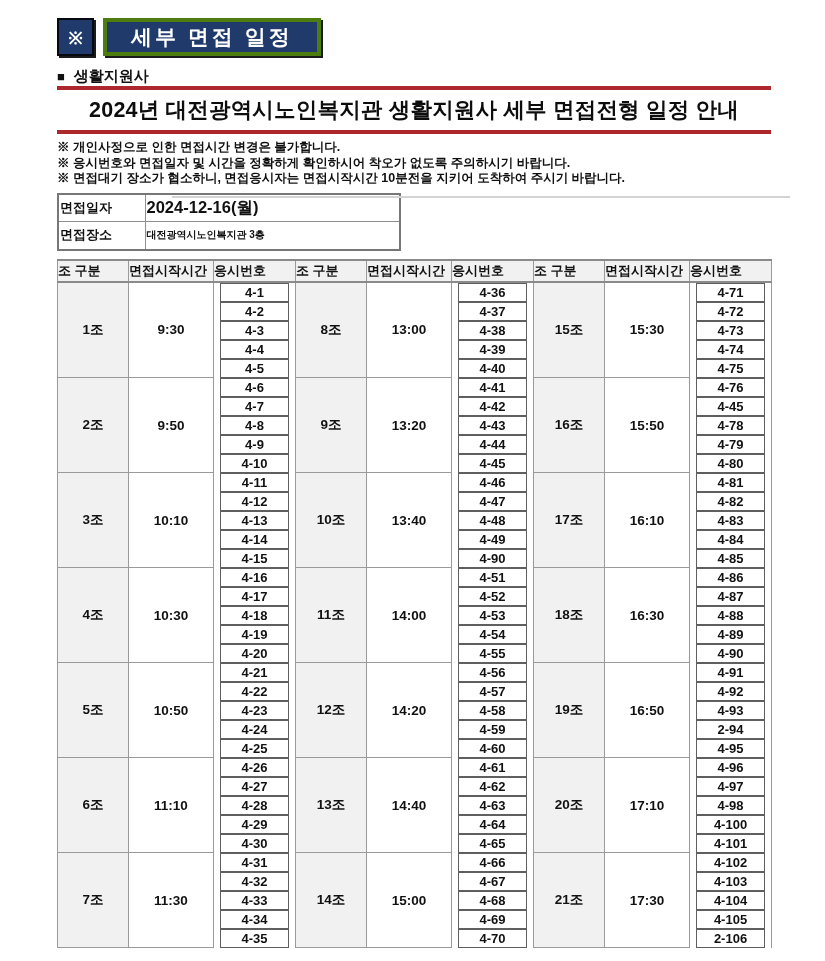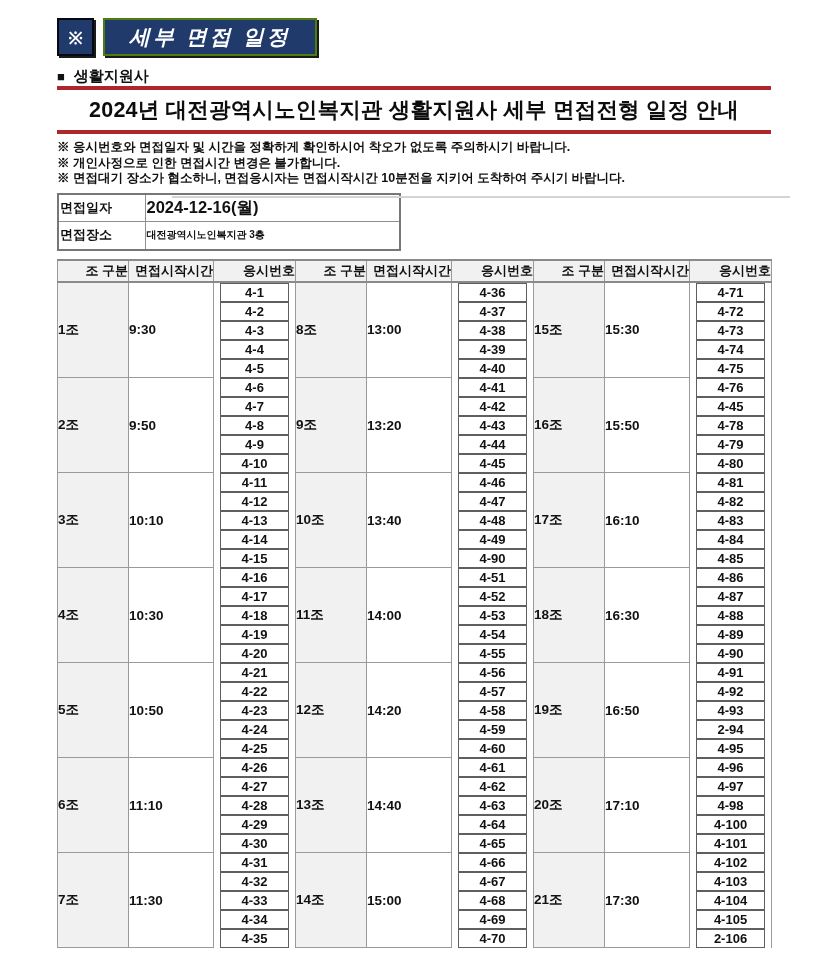--- a/index.html
+++ b/index.html
@@ -17,23 +17,23 @@
   
   .badge-row { display: flex; align-items: stretch; gap: 9px; height: 38px; }
   .marker-box {
     width: 37px; background: var(--navy);
     border: 2px solid #06090f; box-shadow: 2px 2px 0 #1a1a1a;
     color: #fff; font-weight: bold; font-size: 17px;
     display: flex; align-items: center; justify-content: center;
   }
   .title-box {
     padding: 0 24px; background: var(--navy);
-    border: 2px solid #4d7c0f; box-shadow: 2px 2px 0 #1a1a1a;
+    border: 4px solid #4d7c0f; box-shadow: 2px 2px 0 #1a1a1a;
     color: #fff; font-weight: bold; font-size: 21px; letter-spacing: 3px;
-    display: flex; align-items: center; justify-content: center; font-style: italic;
+    display: flex; align-items: center; justify-content: center;
   }
 
   
   .section-label { margin-top: 11px; font-size: 15px; font-weight: bold; display: flex; align-items: center; gap: 9px; }
   .section-label .bullet { font-size: 13px; }
 
   
   .doc-title {
     border-top: 4px solid var(--red);
     border-bottom: 4px solid var(--red);
@@ -68,26 +68,26 @@
     border-collapse: collapse;
     table-layout: fixed;
     width: 714px;
   }
   .sched-table th {
     border: 1px solid #9a9a9a;
     border-top: 2px solid #8a8a8a;
     border-bottom: 2px solid #8a8a8a;
     background: #f1f1f1;
     height: 22px; font-size: 13px; font-weight: bold;
-    text-align: right; vertical-align: middle; padding: 0;
+    text-align: left; vertical-align: middle; padding: 0;
   }
   .sched-table tr { height: 19px; }
   .group-cell, .time-cell {
     border: 1px solid #9a9a9a;
-    vertical-align: middle;
+    text-align: center; vertical-align: middle;
     font-size: 13.5px; font-weight: bold; padding: 0;
   }
   .group-cell { background: #f1f1f1; }
   .time-cell { background: #ffffff; }
   .num-cell {
     border-left: 1px solid #9a9a9a;
     border-right: 1px solid #9a9a9a;
     border-top: 0; border-bottom: 0;
     padding: 0 6px; vertical-align: middle;
   }
@@ -114,22 +114,22 @@
   </div>
 
   <div class="section-label">
     <span class="bullet">■</span>
     <span>생활지원사</span>
   </div>
 
   <div class="doc-title">2024년 대전광역시노인복지관 생활지원사 세부 면접전형 일정 안내</div>
 
   <div class="notes">
+    <div class="note-line">※ 개인사정으로 인한 면접시간 변경은 불가합니다.</div>
     <div class="note-line">※ 응시번호와 면접일자 및 시간을 정확하게 확인하시어 착오가 없도록 주의하시기 바랍니다.</div>
-    <div class="note-line">※ 개인사정으로 인한 면접시간 변경은 불가합니다.</div>
     <div class="note-line">※ 면접대기 장소가 협소하니, 면접응시자는 면접시작시간 10분전을 지키어 도착하여 주시기 바랍니다.</div>
   </div>
 
   <div class="ghost-line"></div>
 
   <table class="info-table">
     <tbody>
       <tr>
         <td class="lbl">면접일자</td>
         <td class="val-date">2024-12-16(월)</td>

